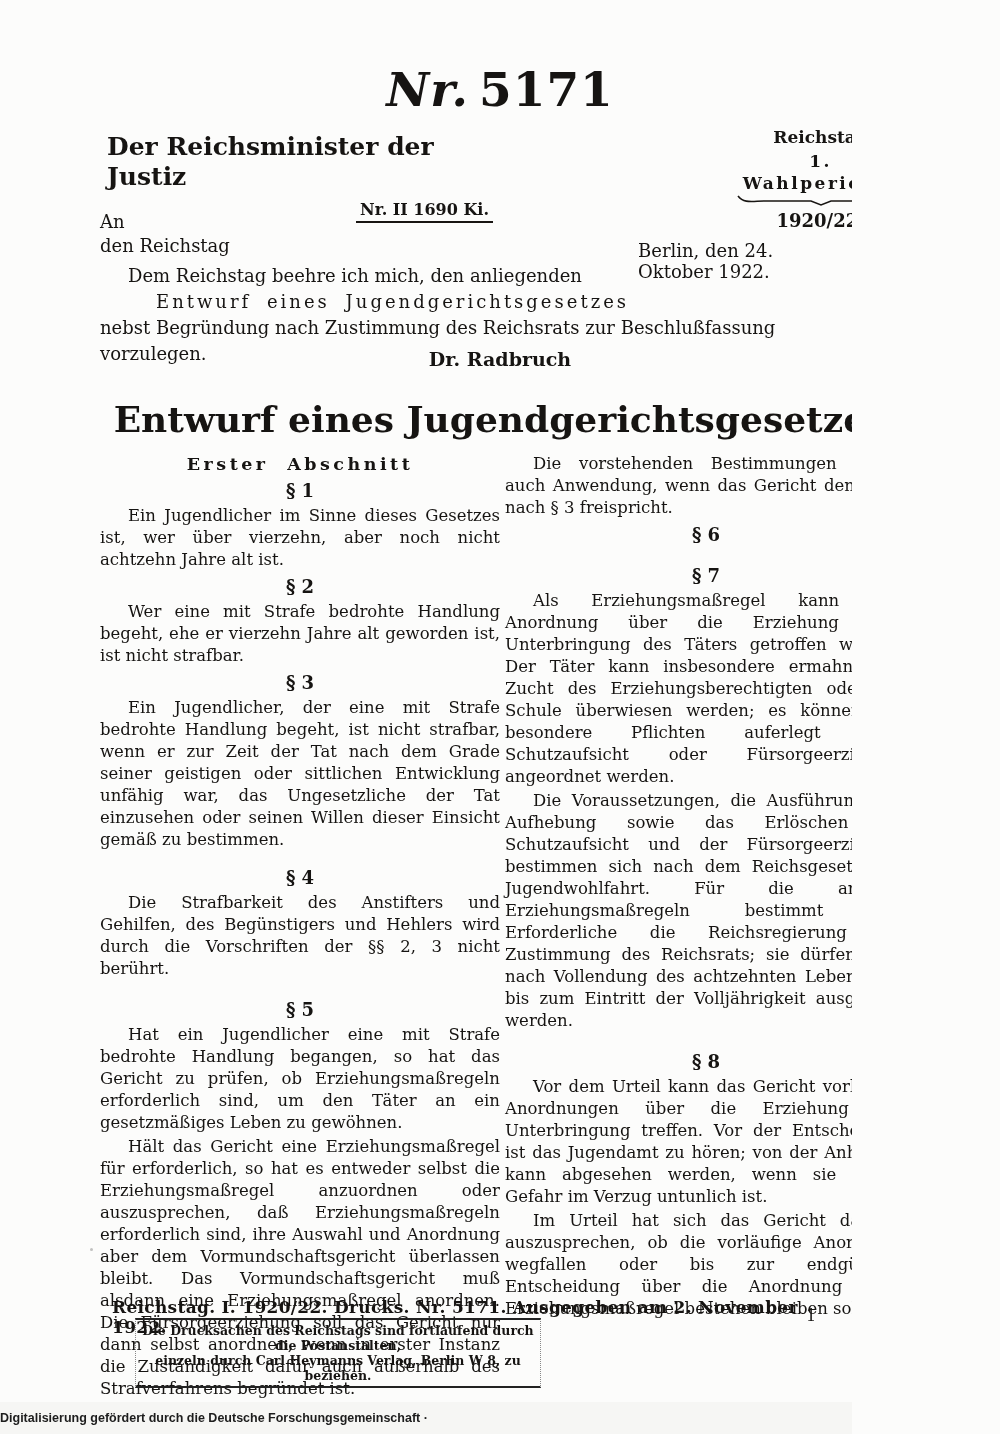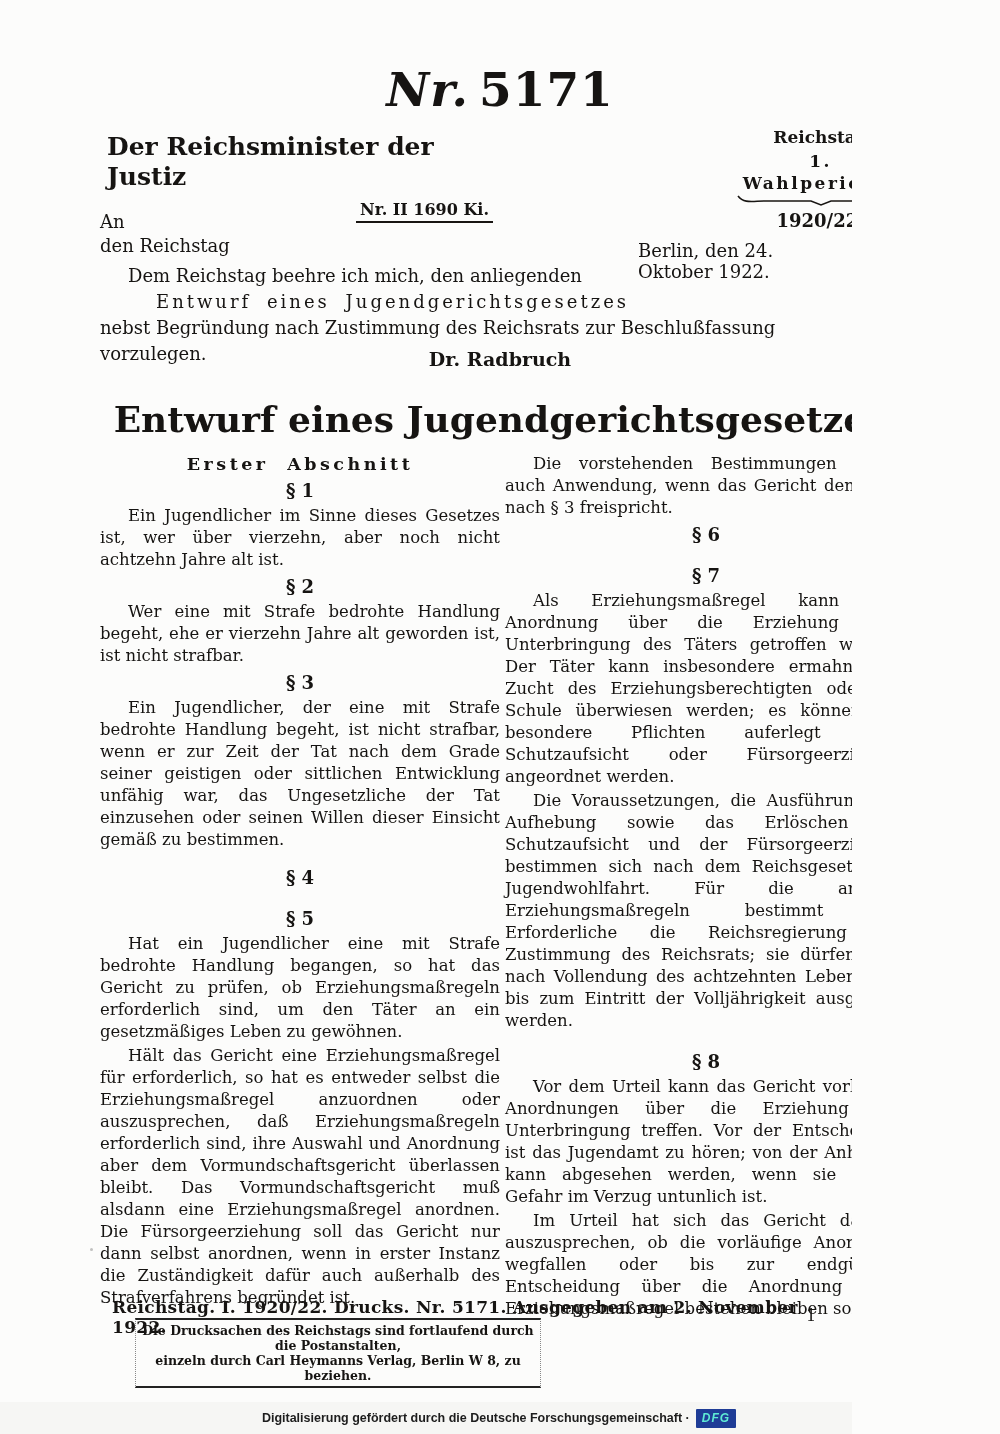--- a/index.html
+++ b/index.html
@@ -50,21 +50,21 @@
            letter-spacing:.3px;margin-top:8px;}
   .dist-note{position:absolute;left:135px;top:1318px;width:392px;
              border-top:2px solid #222;border-bottom:2px solid #222;
              border-left:1px dotted #888;border-right:1px dotted #888;
              padding:3px 6px;text-align:center;font-size:12.5px;font-weight:bold;
              line-height:15px;}
   .page-number{position:absolute;left:806px;top:1306px;font-size:16px;}
 
   
   .digi-bar{position:absolute;left:0;bottom:0;width:1000px;height:32px;
-            background:#f6f6f4;display:flex;align-items:center;justify-content:center;
+            background:#f6f6f4;display:flex;align-items:center;justify-content:space-between;
             padding-right:2px;box-sizing:border-box;
             font-family:"Liberation Sans",sans-serif;}
   .digi-credit{font-size:12.5px;font-weight:bold;color:#1d1d1d;margin-right:6px;}
   .dfg-logo{display:inline-block;color:#5eead4;font-size:12px;font-weight:bold;
             font-style:italic;padding:2px 6px 3px;border-radius:1px;letter-spacing:1px;}
 
   
   .scratch{position:absolute;left:900px;top:268px;width:44px;height:1px;background:#8a8a8a;
            transform:rotate(36deg);opacity:.55;}
   .speck{position:absolute;width:3px;height:3px;border-radius:50%;background:#9a9a9a;opacity:.6;}
@@ -118,20 +118,21 @@
     <div class="sec-label">§ 1</div>
     <p>Ein Jugendlicher im Sinne dieses Gesetzes ist, wer über vierzehn, aber noch nicht achtzehn Jahre alt ist.</p>
 
     <div class="sec-label">§ 2</div>
     <p>Wer eine mit Strafe bedrohte Handlung begeht, ehe er vierzehn Jahre alt geworden ist, ist nicht strafbar.</p>
 
     <div class="sec-label">§ 3</div>
     <p>Ein Jugendlicher, der eine mit Strafe bedrohte Handlung begeht, ist nicht strafbar, wenn er zur Zeit der Tat nach dem Grade seiner geistigen oder sittlichen Entwicklung unfähig war, das Ungesetzliche der Tat einzusehen oder seinen Willen dieser Einsicht gemäß zu bestimmen.</p>
 
     <div class="sec-label gap-md">§ 4</div>
+    <p>Die Strafbarkeit des Anstifters und Gehilfen, des Begünstigers und Hehlers wird durch die Vorschriften der §§ 2, 3 nicht berührt.</p>
 
     <div class="sec-label gap-lg">§ 5</div>
     <p>Hat ein Jugendlicher eine mit Strafe bedrohte Handlung begangen, so hat das Gericht zu prüfen, ob Erziehungsmaßregeln erforderlich sind, um den Täter an ein gesetzmäßiges Leben zu gewöhnen.</p>
     <p>Hält das Gericht eine Erziehungsmaßregel für erforderlich, so hat es entweder selbst die Erziehungsmaßregel anzuordnen oder auszusprechen, daß Erziehungsmaßregeln erforderlich sind, ihre Auswahl und Anordnung aber dem Vormundschaftsgericht überlassen bleibt. Das Vormundschaftsgericht muß alsdann eine Erziehungsmaßregel anordnen. Die Fürsorgeerziehung soll das Gericht nur dann selbst anordnen, wenn in erster Instanz die Zuständigkeit dafür auch außerhalb des Strafverfahrens begründet ist.</p>
   </div>
 
   <div class="col col-right">
     <p>Die vorstehenden Bestimmungen finden auch Anwendung, wenn das Gericht den Täter nach § 3 freispricht.</p>
 
     <div class="sec-label">§ 6</div>

